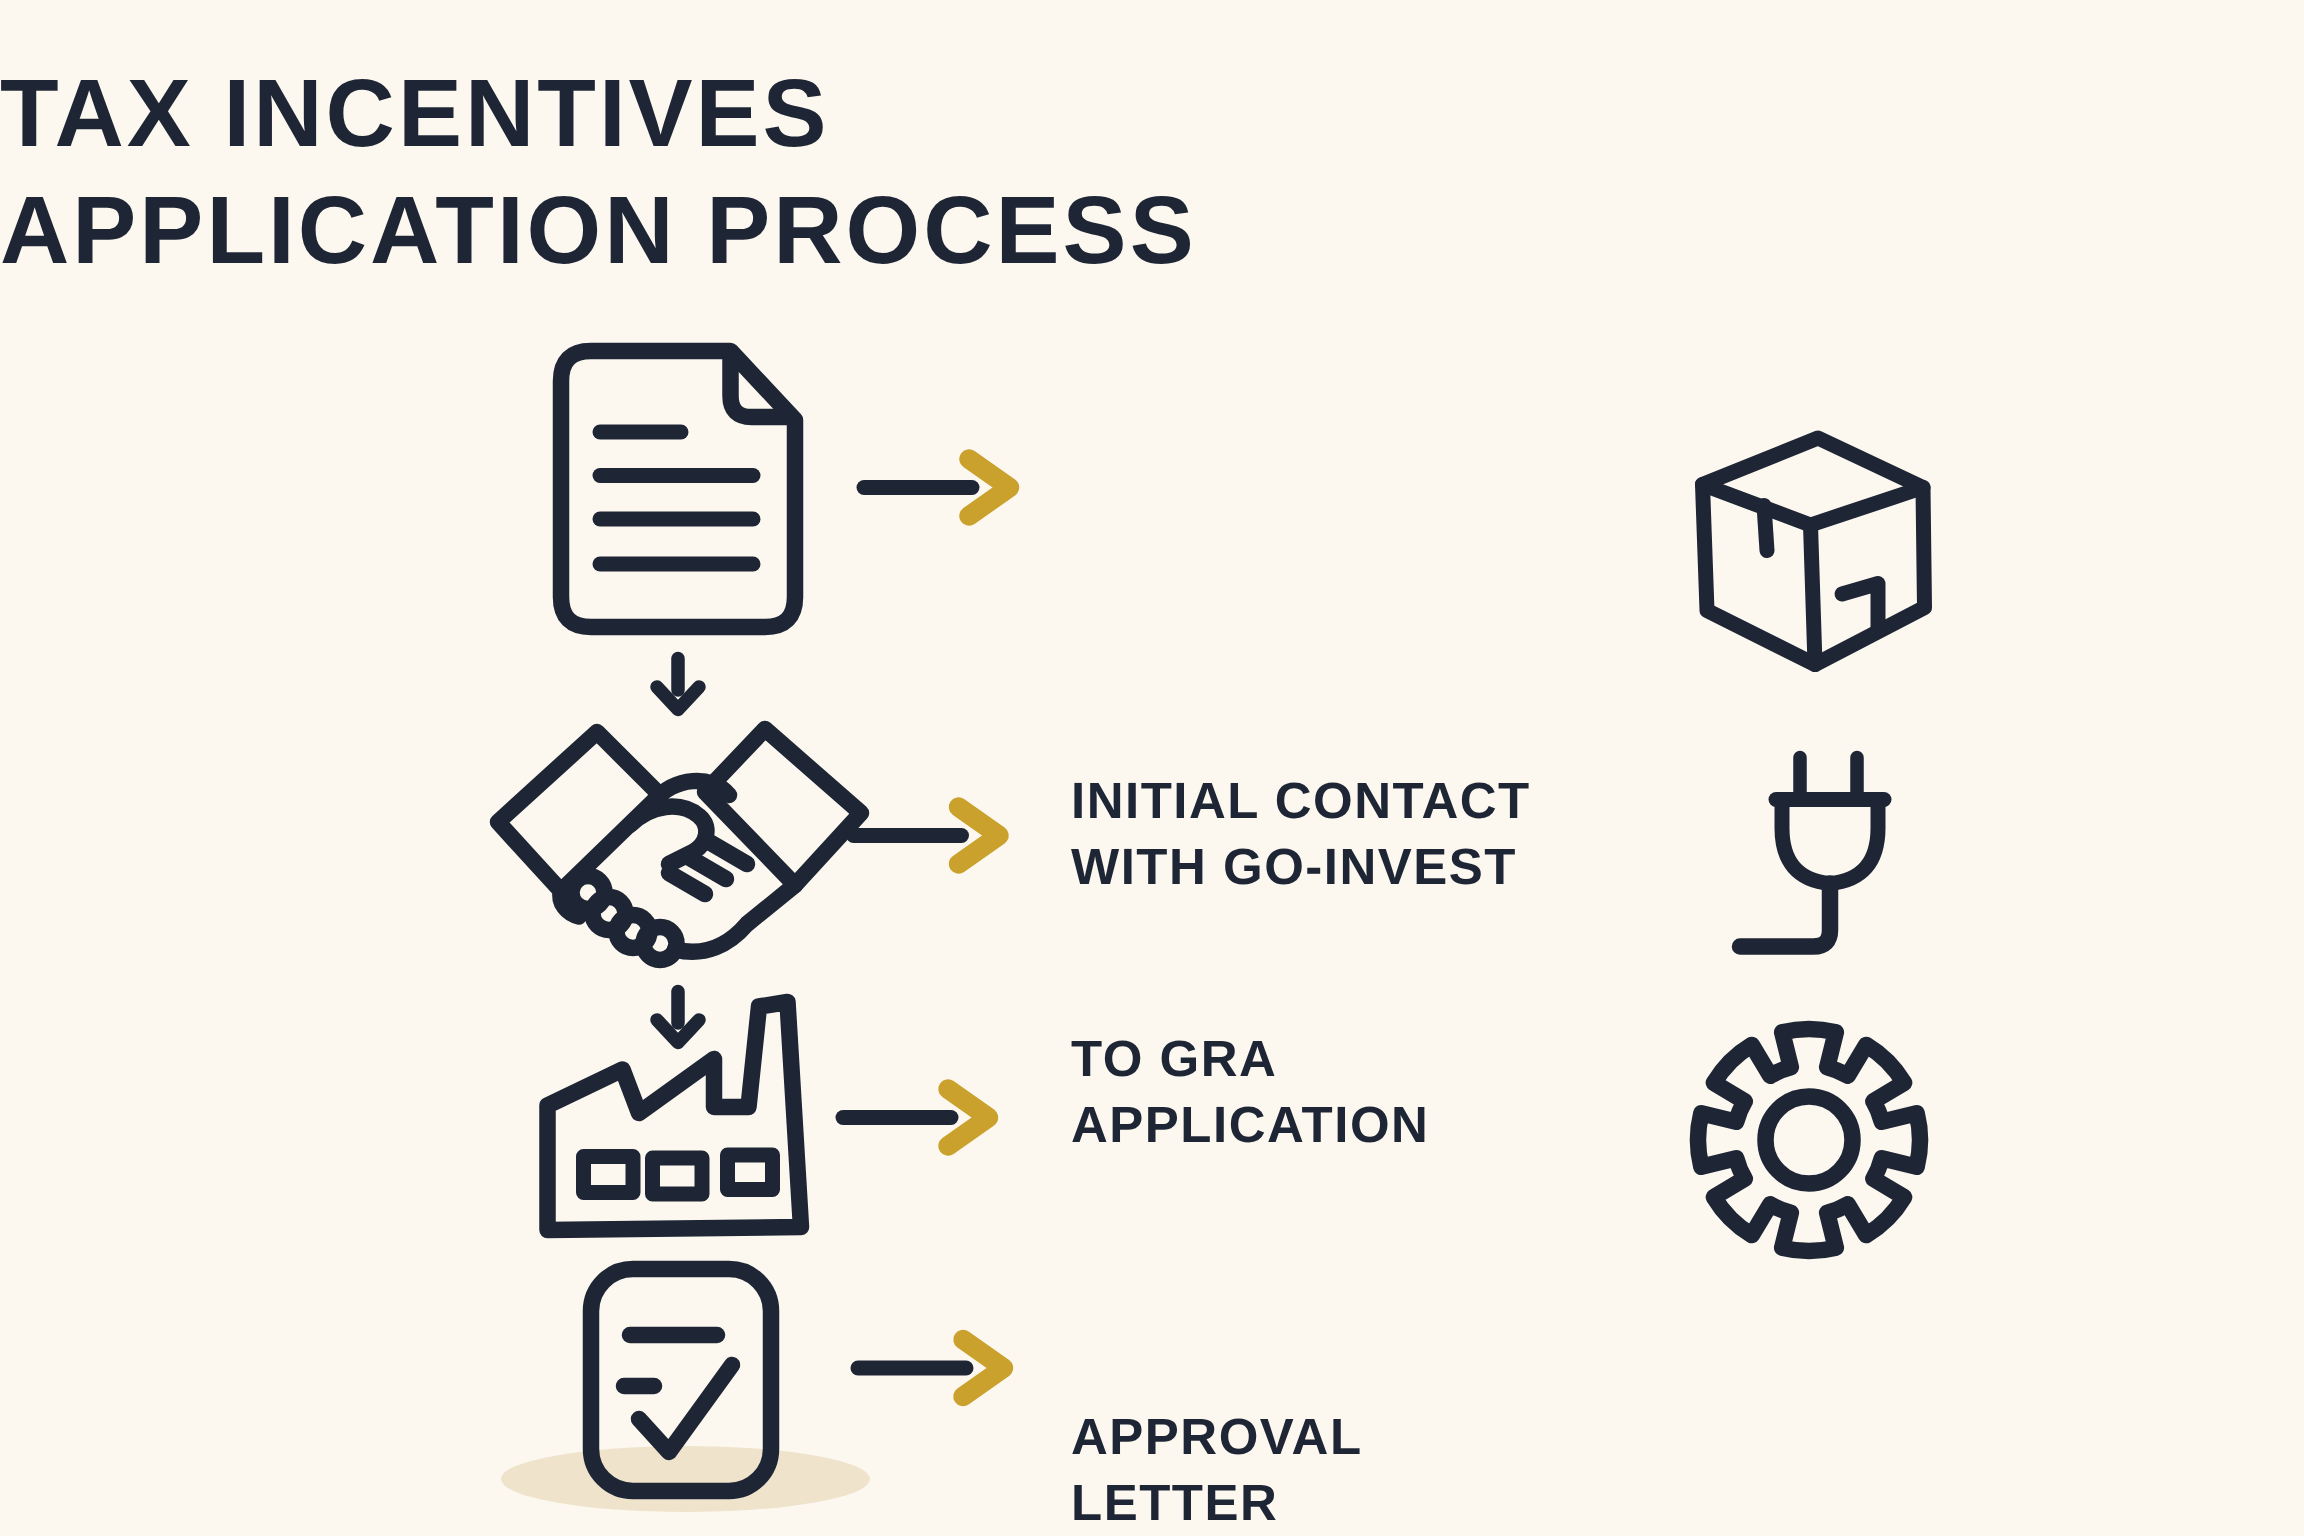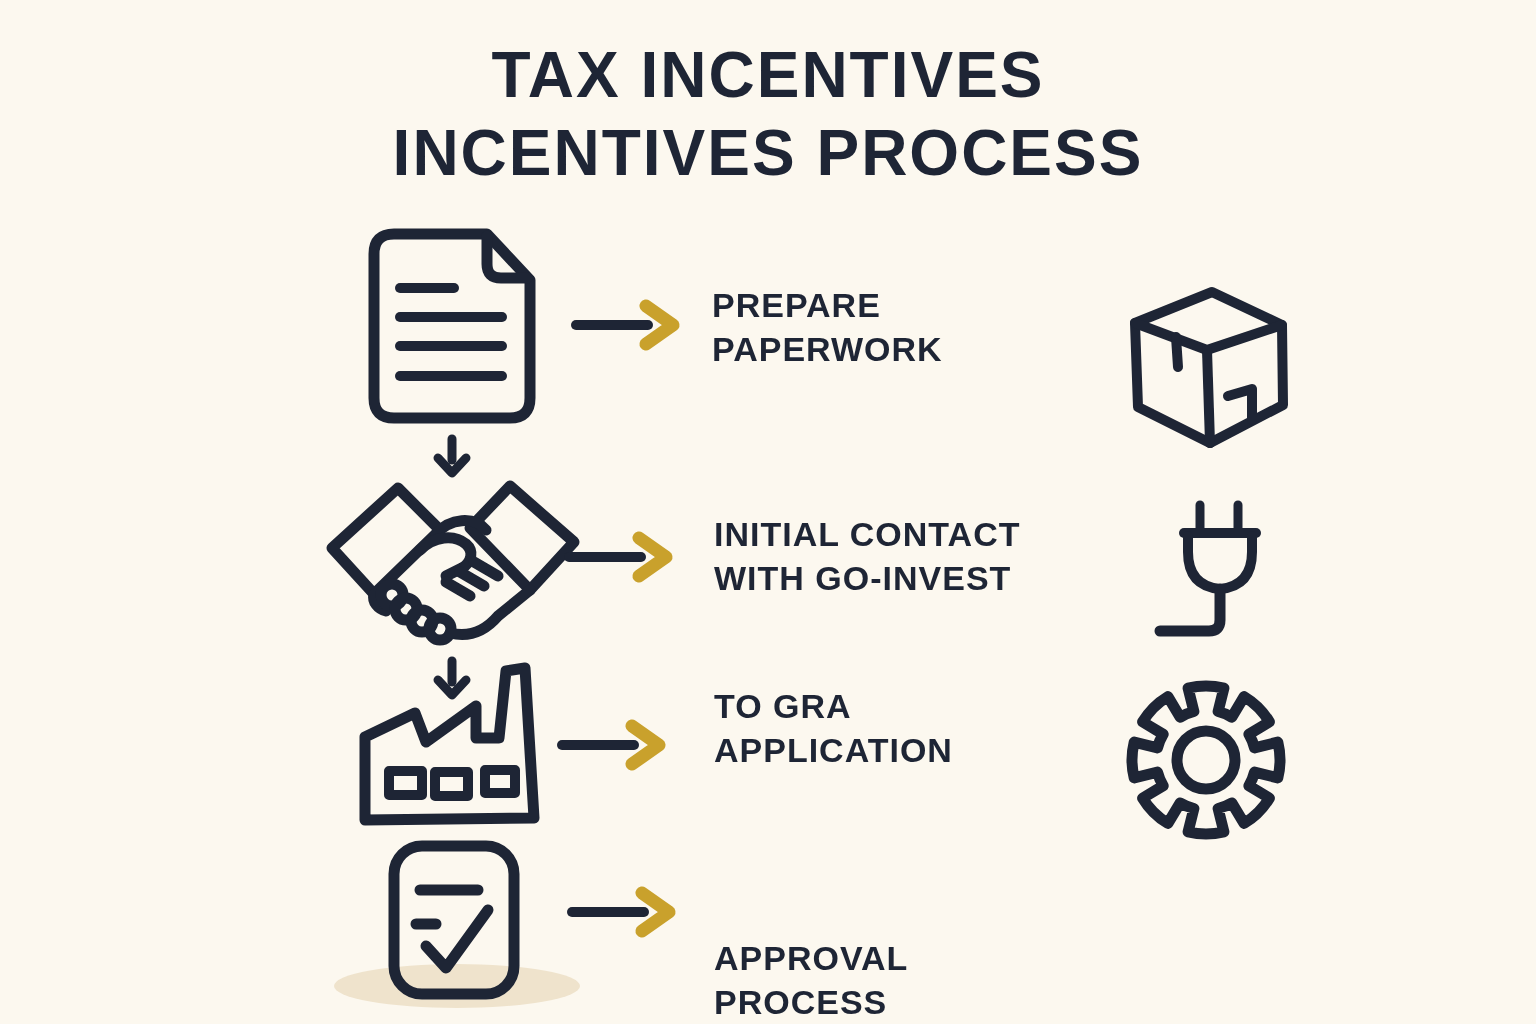--- a/index.html
+++ b/index.html
@@ -8,66 +8,62 @@
     --gold:#C9A12C;
     --tan:#EFE3CC;
   }
   html,body{margin:0;padding:0;background:var(--bg);}
   .canvas{
     position:relative;width:1536px;height:1024px;overflow:hidden;
     background:var(--bg);
     font-family:"Liberation Sans",sans-serif;color:var(--ink);
   }
   .title{
-    position:absolute;left:0;top:36px;width:1536px;text-align:center;
+    position:absolute;left:0;top:36px;width:1536px;text-align:left;
     font-weight:bold;font-size:64px;line-height:78px;letter-spacing:2px;
   }
   .step-label{
     position:absolute;font-weight:bold;font-size:34px;line-height:44px;letter-spacing:1px;
   }
   svg.icon{position:absolute;overflow:visible;}
   .ink-stroke{stroke:var(--ink);fill:none;}
   .gold-stroke{stroke:var(--gold);fill:none;}
   .shadow-ellipse{
     position:absolute;left:334px;top:964px;width:246px;height:44px;
     background:var(--tan);border-radius:50%;
   }
 </style>
 </head>
 <body>
 
 <div class="canvas">
 
   <div class="title">
     <div>TAX INCENTIVES</div>
-    <div>INCENTIVES PROCESS</div>
+    <div>APPLICATION PROCESS</div>
   </div>
 
   <svg class="icon" style="left:366px;top:228px" width="170" height="196" viewBox="0 0 170 196">
     <g class="ink-stroke" stroke-width="11" stroke-linejoin="round" stroke-linecap="round">
       <path d="M121,6 H28 Q8,6 8,26 V170 Q8,190 28,190 H144 Q164,190 164,170 V52 Z"></path>
       <path d="M121,8 V36 Q121,50 135,50 H161"></path>
     </g>
     <g class="ink-stroke" stroke-width="10" stroke-linecap="round">
       <path d="M34,60 H88"></path>
       <path d="M34,89 H136"></path>
       <path d="M34,118 H136"></path>
       <path d="M34,148 H136"></path>
     </g>
   </svg>
 
   <svg class="icon" style="left:570px;top:300px" width="120" height="50" viewBox="0 0 120 50">
     <path class="ink-stroke" stroke-width="10" stroke-linecap="round" d="M6,25 H78"></path>
     <path class="gold-stroke" stroke-width="13" stroke-linecap="round" stroke-linejoin="round" d="M76,6 L103,25 L76,44"></path>
   </svg>
 
-  <div class="step-label" style="left:712px;top:283px">
-    <div>PREPARE</div>
-    <div>PAPERWORK</div>
-  </div>
 
   <svg class="icon" style="left:434px;top:436px" width="36" height="40" viewBox="0 0 36 40">
     <g class="ink-stroke" stroke-width="9" stroke-linecap="round" stroke-linejoin="round">
       <path d="M18,3 V24"></path>
       <path d="M4,22 L18,37 L32,22"></path>
     </g>
   </svg>
 
   <svg class="icon" style="left:328px;top:478px" width="250" height="190" viewBox="0 0 250 190">
     <g class="ink-stroke" stroke-width="11" stroke-linejoin="round" stroke-linecap="round">
@@ -142,21 +138,21 @@
     </g>
   </svg>
 
   <svg class="icon" style="left:566px;top:887px" width="120" height="50" viewBox="0 0 120 50">
     <path class="ink-stroke" stroke-width="10" stroke-linecap="round" d="M6,25 H78"></path>
     <path class="gold-stroke" stroke-width="13" stroke-linecap="round" stroke-linejoin="round" d="M76,6 L103,25 L76,44"></path>
   </svg>
 
   <div class="step-label" style="left:714px;top:936px">
     <div>APPROVAL</div>
-    <div>PROCESS</div>
+    <div>LETTER</div>
   </div>
 
   <svg class="icon" style="left:1124px;top:286px" width="164" height="164" viewBox="0 0 164 164">
     <g class="ink-stroke" stroke-width="10" stroke-linejoin="round" stroke-linecap="round">
       <path d="M88,6 L158,39 L159,119 L86,157 L14,121 L11,37 Z"></path>
       <path d="M11,37 L83,64 L158,39"></path>
       <path d="M83,64 L86,157"></path>
       <path d="M52,51 L54,81"></path>
       <path d="M104,110 L128,103 L128,134"></path>
     </g>

